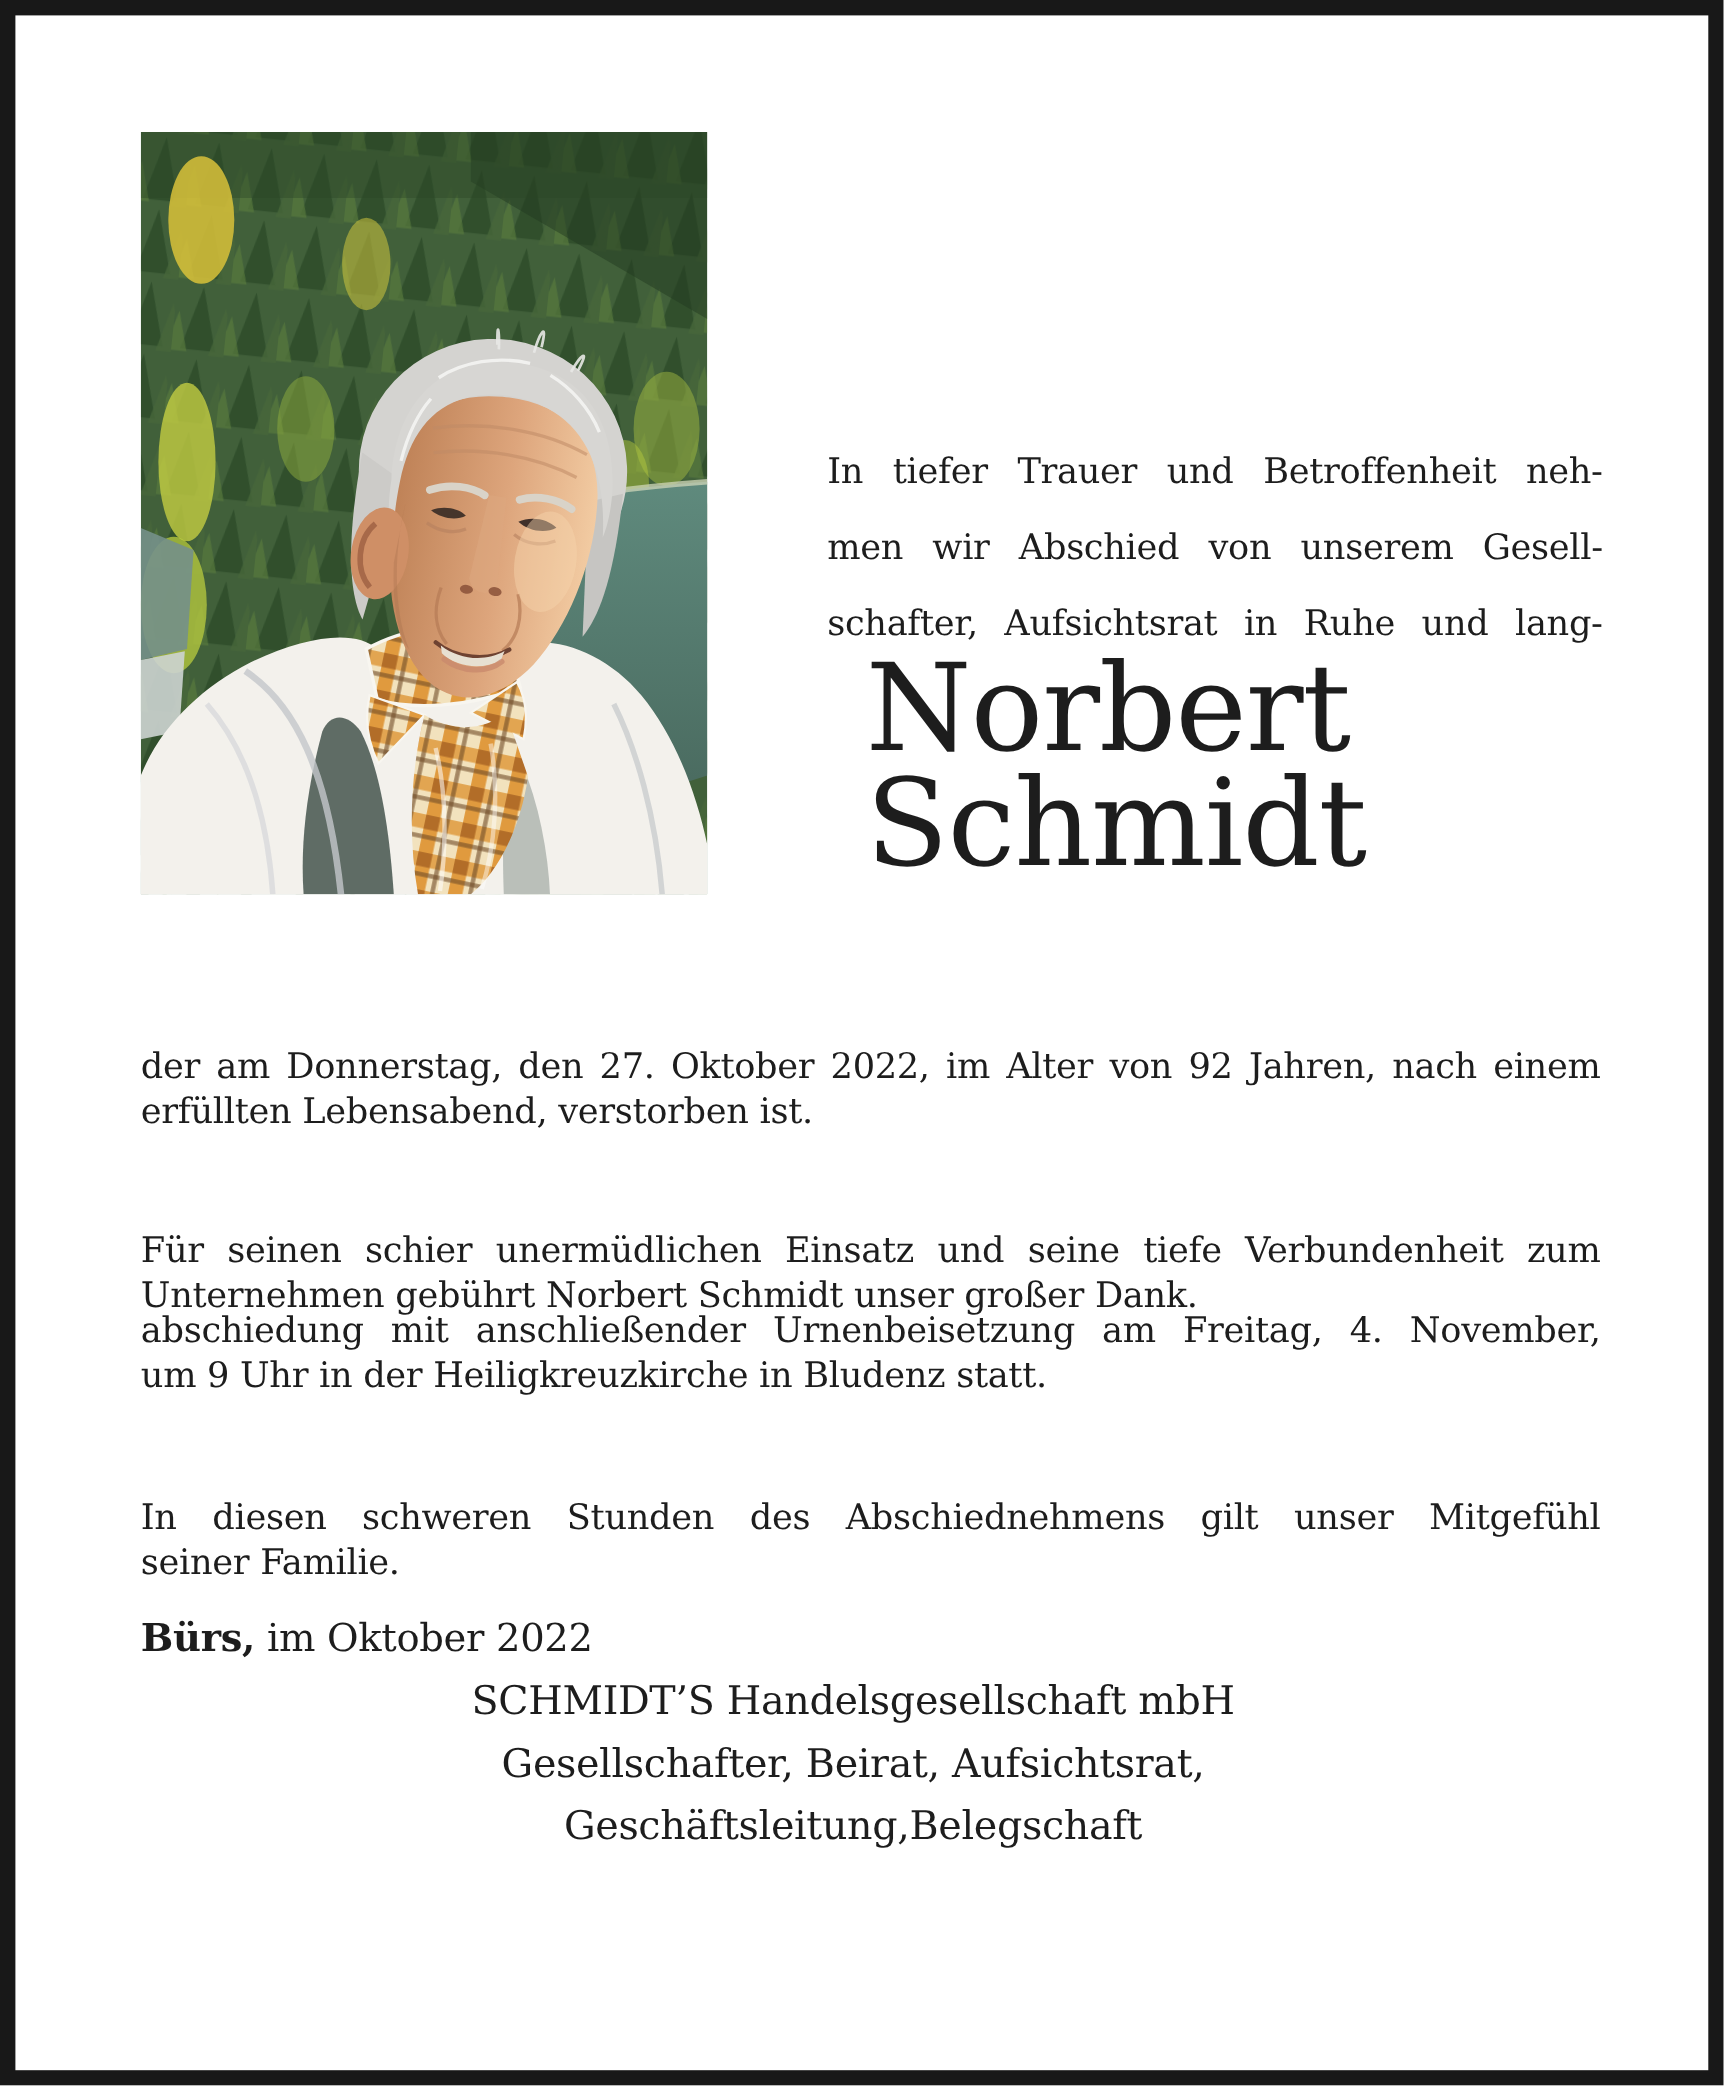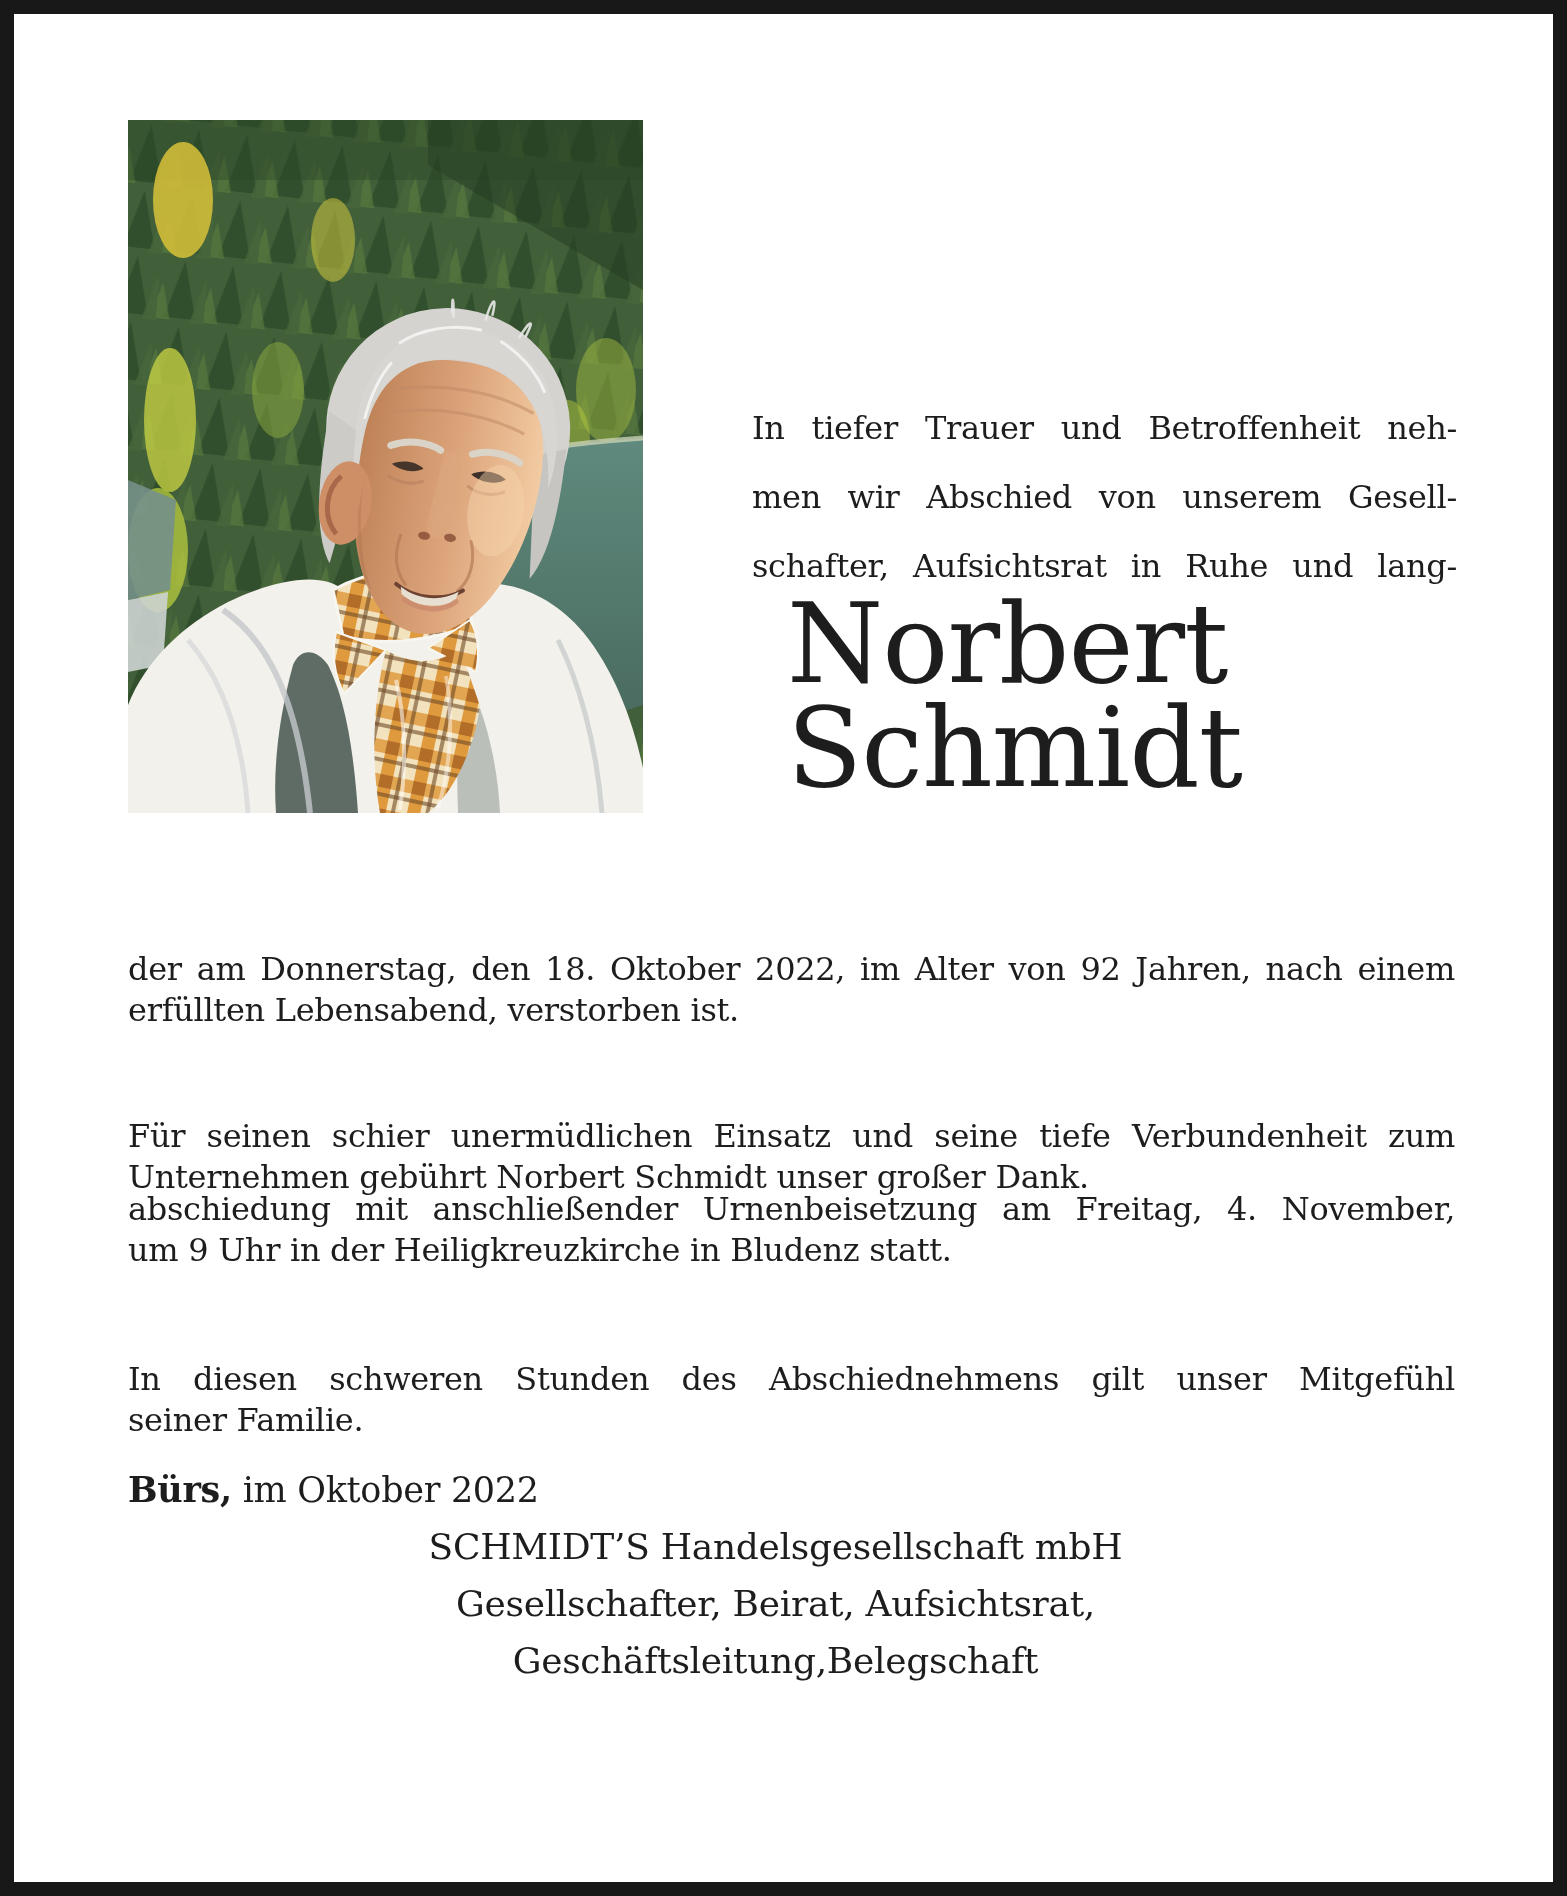--- a/index.html
+++ b/index.html
@@ -146,21 +146,21 @@
     <div class="fill">men wir Abschied von unserem Gesell-</div>
     <div class="fill">schafter, Aufsichtsrat in Ruhe und lang-</div>
   </div>
 
 <div class="deceased-name">
     <div>Norbert</div>
     <div>Schmidt</div>
   </div>
 
 <div class="para para-1">
-    <div class="fill">der am Donnerstag, den 18. Oktober 2022, im Alter von 92 Jahren, nach einem</div>
+    <div class="fill">der am Donnerstag, den 27. Oktober 2022, im Alter von 92 Jahren, nach einem</div>
     <div>erfüllten Lebensabend, verstorben ist.</div>
   </div>
 
 <div class="para para-2">
     <div class="fill">Für seinen schier unermüdlichen Einsatz und seine tiefe Verbundenheit zum</div>
     <div>Unternehmen gebührt Norbert Schmidt unser großer Dank.</div>
   </div>
 
 <div class="para para-3">
     <div class="fill">abschiedung mit anschließender Urnenbeisetzung am Freitag, 4. November,</div>

